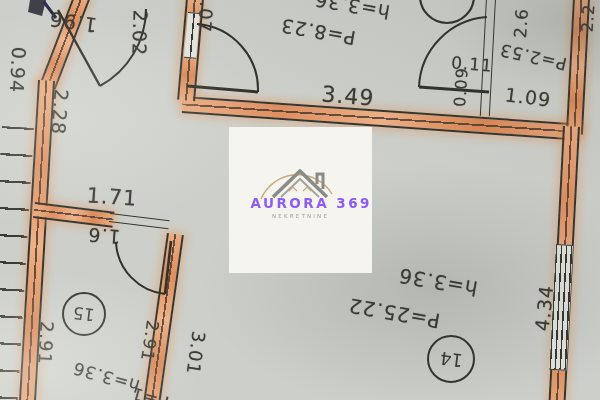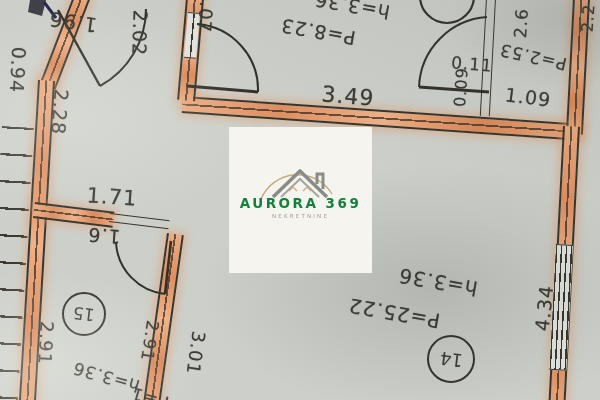--- a/index.html
+++ b/index.html
@@ -37,22 +37,22 @@
        text-shadow:0 0 1px rgba(58,56,48,.45);}
   .room-circle{position:absolute;border:2.2px solid #35342c;border-radius:50%;
        display:flex;align-items:center;justify-content:center;color:#3b3a33;}
 
   
   .overlay{position:absolute;inset:0;}
 
   
   .watermark{position:absolute;left:229px;top:127px;width:143px;height:146px;
        background:#f5f4ef;z-index:20;}
-  .wm-brand{position:absolute;left:0;right:0;top:68px;text-align:center;
-       font-weight:bold;font-size:13.5px;letter-spacing:2.5px;color:#15803d;}
+  .wm-brand{position:absolute;left:0;right:0;top:68px;text-align:right;
+       font-weight:bold;font-size:13.5px;letter-spacing:2.5px;color:#8b5cf6;}
   .wm-tag{position:absolute;left:0;right:0;top:86px;text-align:center;
        font-size:5.5px;letter-spacing:2.2px;color:#9d9d97;}
 
   
   .shade{position:absolute;inset:0;pointer-events:none;z-index:15;
     background:
       radial-gradient(55% 45% at 72% 72%,rgba(52,58,54,.17),transparent 70%),
       radial-gradient(30% 25% at 95% 5%,rgba(60,65,60,.13),transparent 70%),
       radial-gradient(40% 35% at 6% 92%,rgba(252,252,246,.30),transparent 70%),
       radial-gradient(45% 40% at 12% 30%,rgba(250,250,244,.22),transparent 70%),

